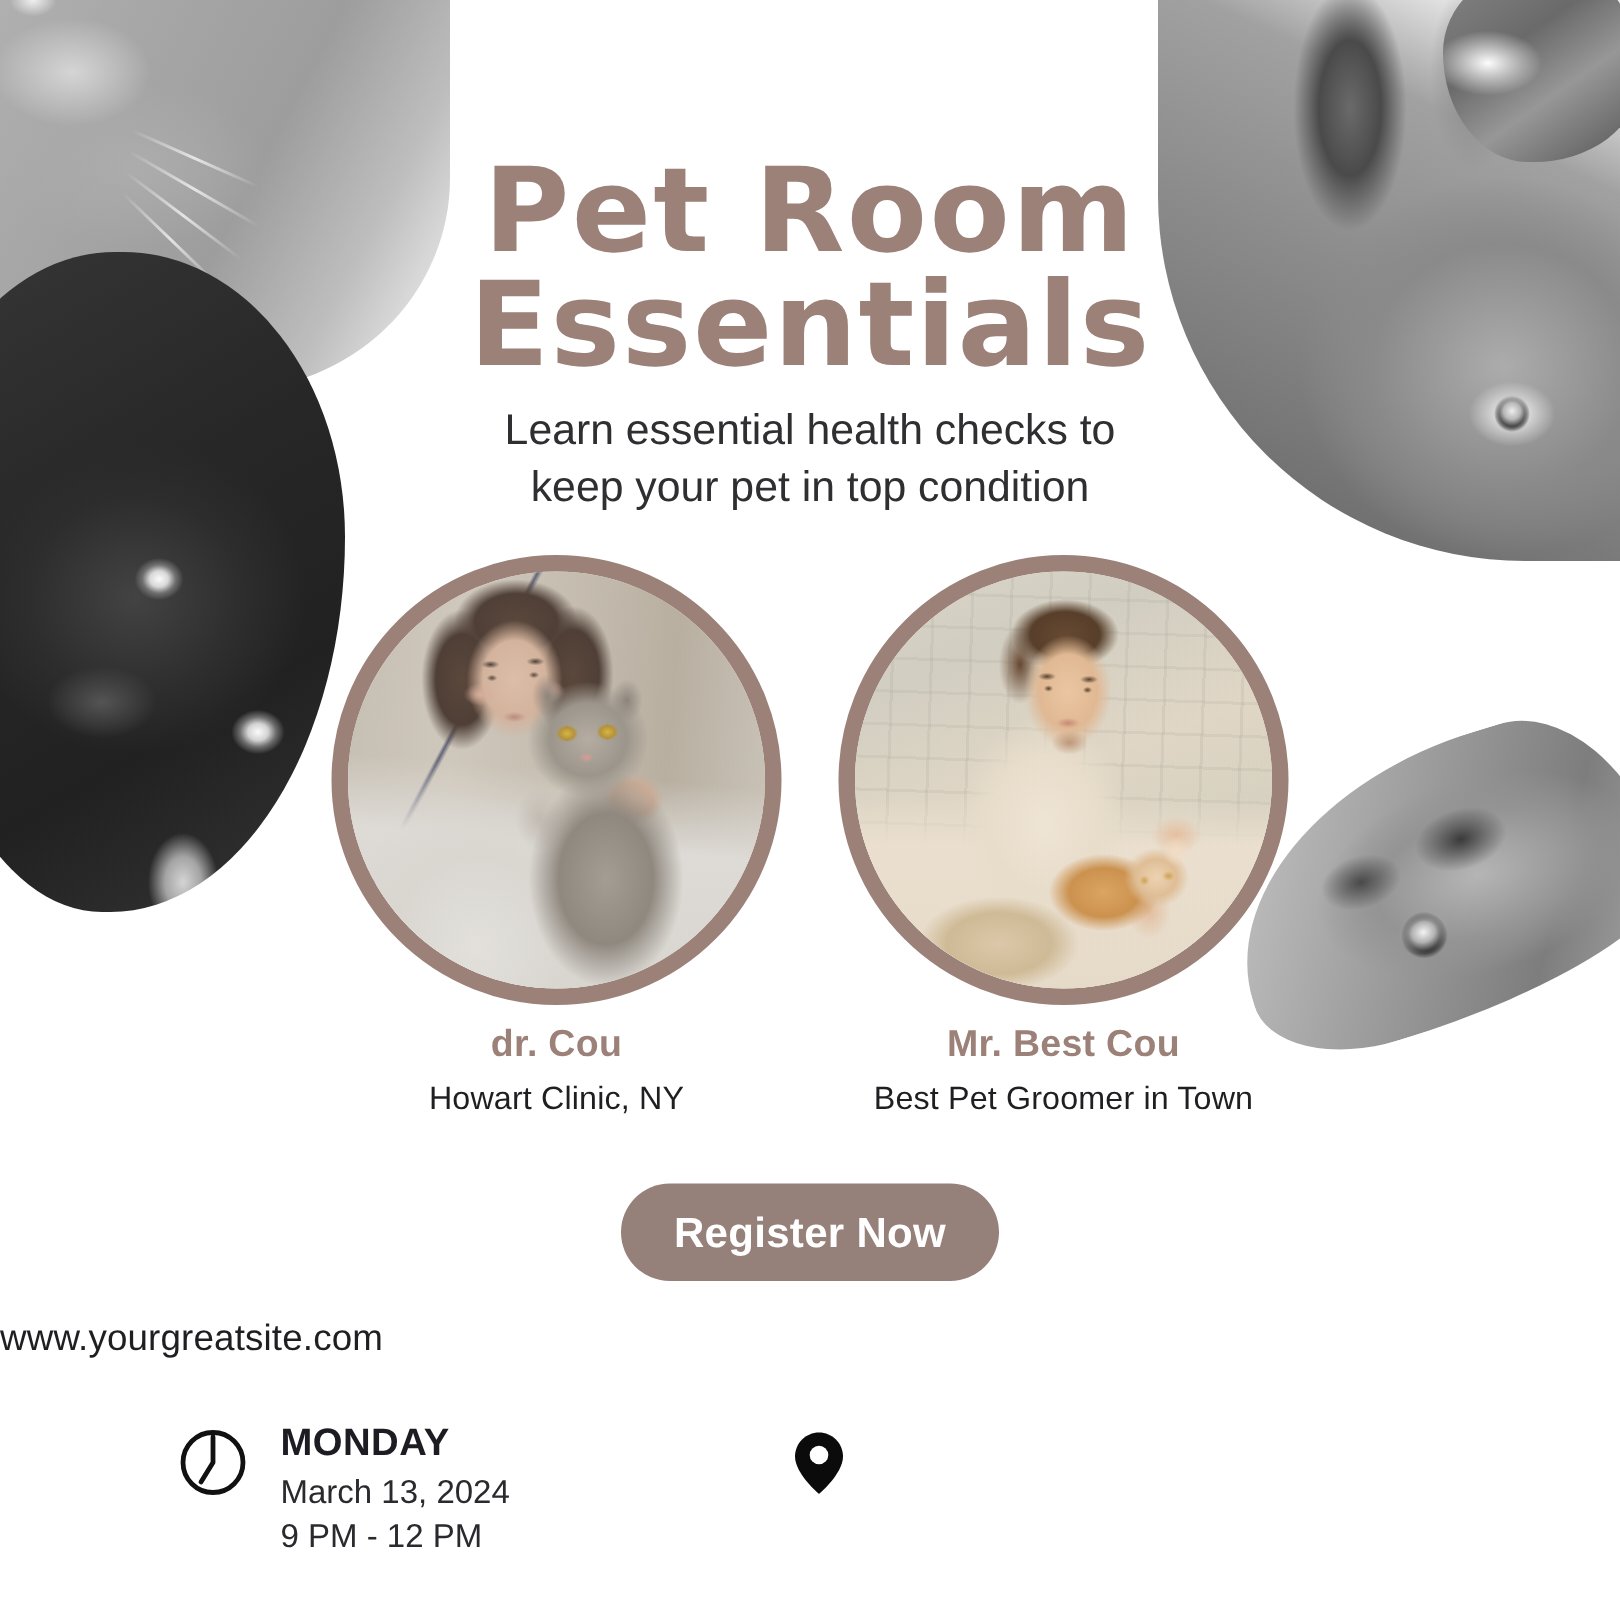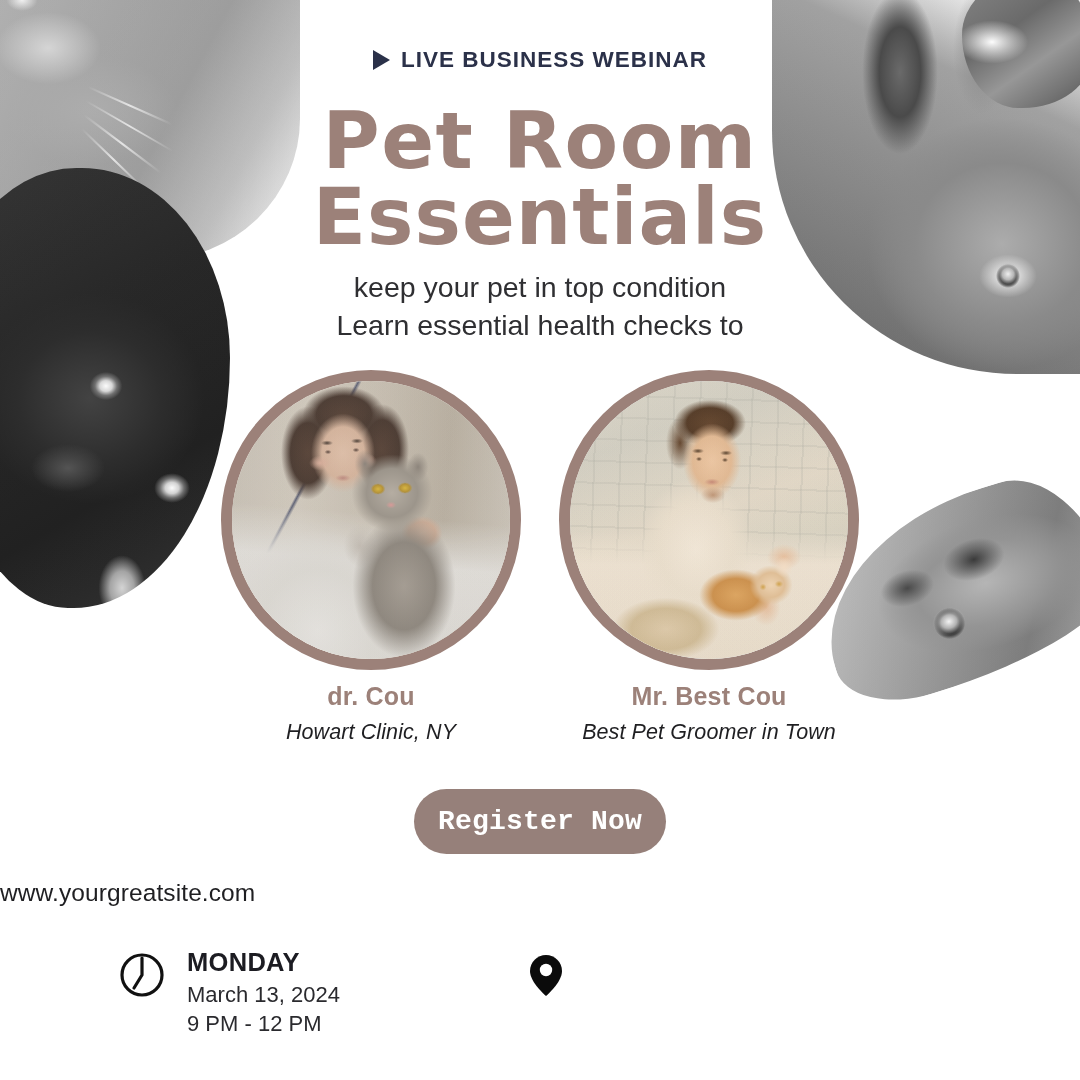--- a/index.html
+++ b/index.html
@@ -289,36 +289,35 @@
     color: #9c8179;
     letter-spacing: 0.2px;
   }
   .speaker-role {
     margin-top: 9px;
     font-size: 21.5px;
     font-weight: 400;
     color: #1f1f22;
     letter-spacing: 0.1px;
     white-space: nowrap;
-    font-style: italic;
   }
 
   
   #cta-button {
     position: absolute;
     top: 789px;
     left: 50%;
     transform: translateX(-50%);
     width: 252px;
     height: 65px;
     border: none;
     border-radius: 34px;
     background: #96807a;
     color: #ffffff;
-    font-family: Liberation Mono, monospace;
+    font-family: Liberation Sans, sans-serif;
     font-size: 28px;
     font-weight: bold;
     letter-spacing: 0.2px;
     cursor: pointer;
     z-index: 6;
   }
 
   #website {
     position: absolute;
     top: 879px;
@@ -379,33 +378,29 @@
   </div>
 
   <div class="animal-shape" id="cat-left-dark"></div>
 
   <div class="animal-shape" id="dog-top-right"></div>
 
   <div class="animal-shape" id="dog-corner-top-right"></div>
 
   <div class="animal-shape" id="dog-eye-right"></div>
 
-  <div id="kicker">
-    <span class="play-triangle"></span>
-    <span class="kicker-text">LIVE BUSINESS WEBINAR</span>
-  </div>
 
   <h1 id="title">
     <span class="title-line title-line-1">Pet Room</span>
     <span class="title-line title-line-2">Essentials</span>
   </h1>
 
   <p id="subtitle">
+    <span class="sub-line">Learn essential health checks to</span>
     <span class="sub-line">keep your pet in top condition</span>
-    <span class="sub-line">Learn essential health checks to</span>
   </p>
 
   <div id="speakers">
 
     <div class="speaker">
       <div class="avatar">
         <div class="photo photo-speaker-1"></div>
       </div>
       <div class="speaker-name">dr. Cou</div>
       <div class="speaker-role">Howart Clinic, NY</div>

